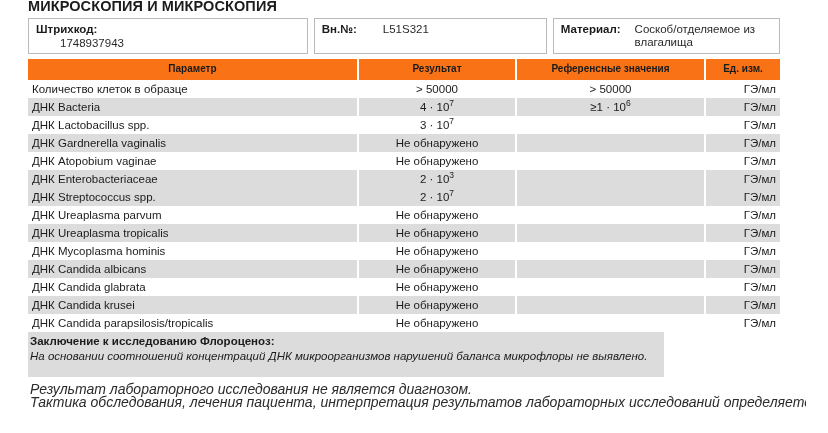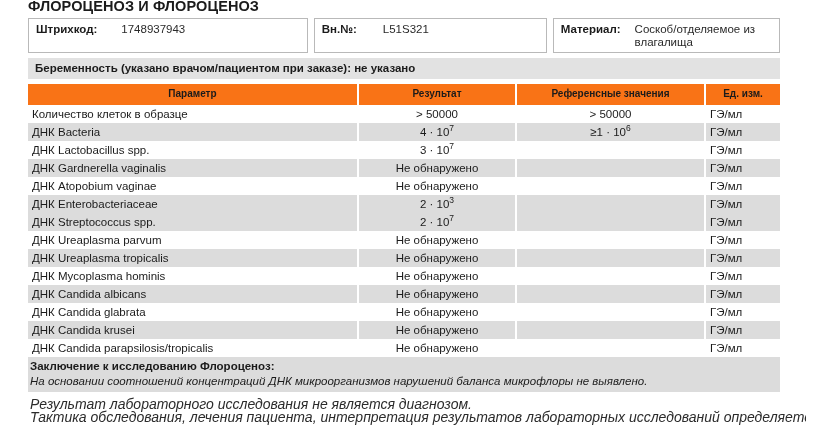--- a/index.html
+++ b/index.html
@@ -69,21 +69,21 @@
   }
   .ident-box {
     border: 1px solid #b9b9b9;
     box-sizing: border-box;
     min-height: 34px;
     padding: 3px 6px 3px 7px;
     display: flex;
     align-items: flex-start;
     background: #fff;
   }
-  .ident-box.barcode   { width: 282px; }
+  .ident-box.barcode   { width: 282px; flex-direction: column; }
   .ident-box.internal  { width: 235px; }
   .ident-box.material  { width: 229px; }
 
   .ident-label {
     font-size: 11.5px;
     font-weight: bold;
     white-space: nowrap;
     flex: 0 0 auto;
     line-height: 13px;
     padding-top: 1px;
@@ -145,34 +145,34 @@
     height: 15px;
     vertical-align: middle;
   }
   #results-table tbody td:last-child { border-right: none; }
 
   #results-table tbody tr.band td { background: #dcdcdc; }
 
   td.cell-param  { text-align: left; padding-left: 2px; white-space: nowrap; }
   td.cell-result { text-align: center; }
   td.cell-ref    { text-align: center; }
-  td.cell-unit   { text-align: left; white-space: nowrap; }
+  td.cell-unit   { text-align: right; white-space: nowrap; }
 
   sup {
     font-size: 8.5px;
     vertical-align: super;
     line-height: 0;
   }
 
   
   #conclusion-block {
-    width: 752px;
+    width: 636px;
     box-sizing: border-box;
     background: #dcdcdc;
-    padding: 2px 6px 3px 2px;
+    padding: 2px 6px 13px 2px;
   }
   #conclusion-title {
     font-size: 11.5px;
     font-weight: bold;
     line-height: 15px;
     white-space: nowrap;
   }
   #conclusion-text {
     font-size: 11.5px;
     font-style: italic;
@@ -193,42 +193,41 @@
     color: #2b2b2b;
     white-space: nowrap;
   }
 </style>
 </head>
 <body>
 
 <div id="page-sheet">
   <div id="doc">
 
-    <div id="report-title">ФЛОРОЦЕНОЗ И ФЛОРОЦЕНОЗ</div>
+    <div id="report-title">МИКРОСКОПИЯ И МИКРОСКОПИЯ</div>
 
     <div id="ident-row">
 
       <div class="ident-box barcode">
         <span class="ident-label">Штрихкод:</span>
         <span class="ident-value">1748937943</span>
       </div>
 
       <div class="ident-box internal">
         <span class="ident-label">Вн.№:</span>
         <span class="ident-value">L51S321</span>
       </div>
 
       <div class="ident-box material">
         <span class="ident-label">Материал:</span>
         <span class="ident-value">Соскоб/отделяемое из влагалища</span>
       </div>
 
     </div>
 
-    <div id="pregnancy-banner">Беременность (указано врачом/пациентом при заказе): не указано</div>
 
     <table id="results-table">
       <colgroup>
         <col class="c-param">
         <col class="c-result">
         <col class="c-ref">
         <col class="c-unit">
       </colgroup>
       <thead>
         <tr>

